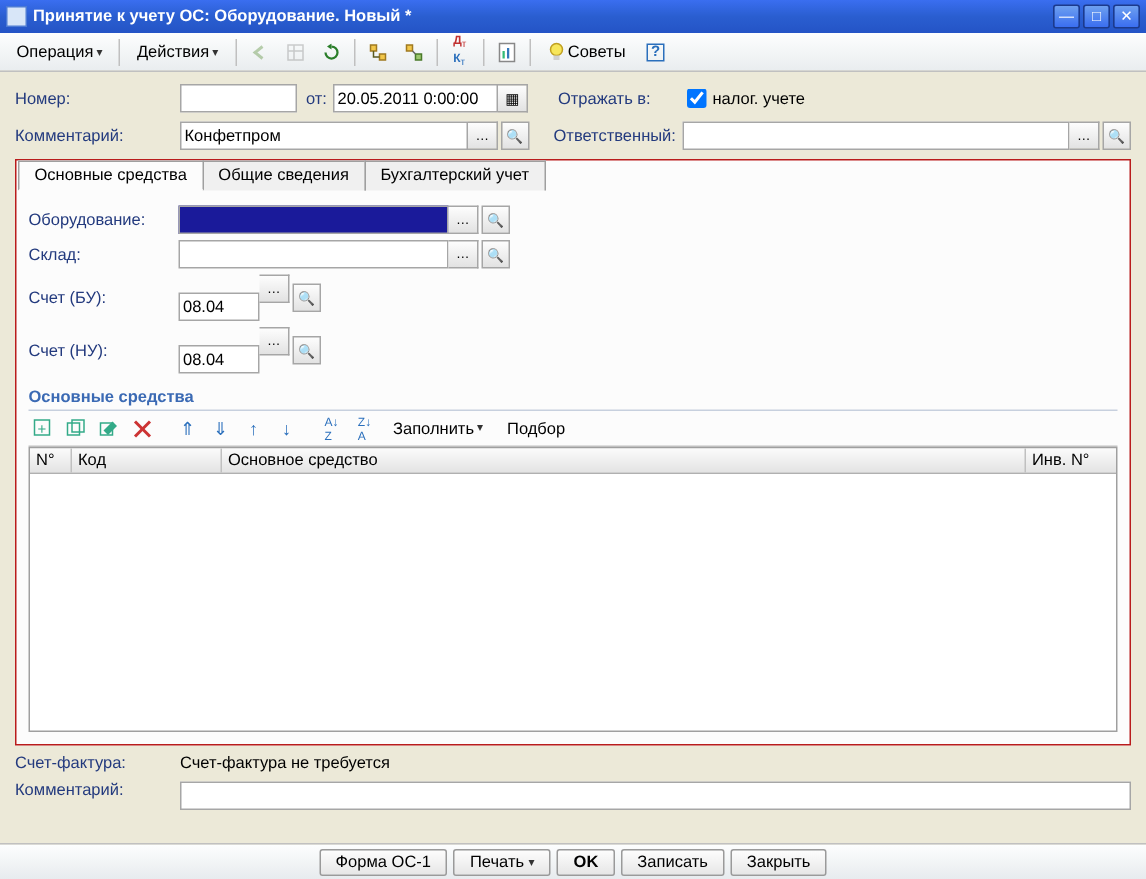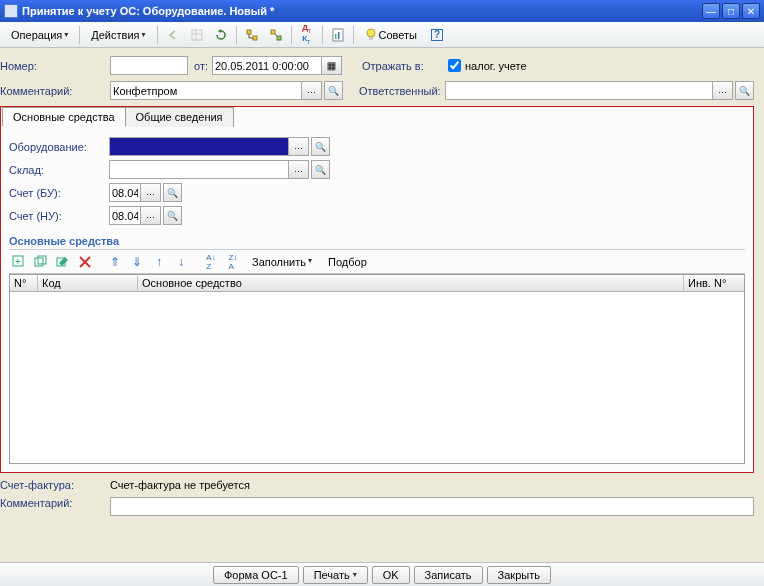--- a/index.html
+++ b/index.html
@@ -59,21 +59,21 @@
   .tbtn {
     width:22px; height:22px;
     display:flex; align-items:center; justify-content:center;
     border:1px solid transparent;
     border-radius:2px; cursor:pointer;
     font-size:12px;
   }
   .tbtn.disabled { opacity:.4; cursor:default; }
   
   .content {
-    padding: 8px 10px 4px 0;
+    padding: 8px 10px 4px 10px;
   }
   .row { display:flex; align-items:center; margin-bottom:6px; }
   .lbl { color:#233a7e; width: 110px; }
   .lbl-sub { color:#233a7e; }
   .input {
     height:19px; background:#fff; border:1px solid #a6a6a6;
     padding:0 2px; font: inherit;
   }
   .btn-more {
     width:20px; height:19px;
@@ -127,21 +127,21 @@
     border-bottom:1px solid #fcfcfc;
     z-index:2;
   }
   .tabbody {
     padding:10px 8px 8px 8px;
   }
   .tabbody .row { margin-bottom:4px; }
   .tabbody .lbl { width:100px; }
   .field-eq .input { width:180px; background:#1a1a9a; color:#fff;}
   .field-sklad .input { width:180px; }
-  .acct .input { width:32px; }
+  .acct .input { width:54px;margin-top:12px; }
   
   .sect-head {
     color:#3b6ab4; font-weight:bold;
     border-bottom:1px solid #c7d0de;
     padding:6px 0 2px 0;
     margin-top:4px;
   }
   
   .inner-tb {
     height:24px; display:flex; align-items:center; gap:2px;
@@ -183,21 +183,21 @@
   }
   .bbtn {
     padding:2px 10px;
     border:1px solid #9a9a9a;
     border-radius:2px;
     background:linear-gradient(#fdfdfd,#e6e6e6);
     cursor:pointer;
     display:flex;align-items:center;gap:3px;
     font:inherit;
   }
-  .bbtn.ok{ font-weight:normal;}
+  .bbtn.ok{ font-weight:bold;}
   svg { display:block; }
 </style>
 </head>
 <body>
 
 <div class="titlebar">
   <div class="icon"></div>
   <div class="title">Принятие к учету ОС: Оборудование. Новый *</div>
   <div class="winbtn">—</div>
   <div class="winbtn">□</div>
@@ -306,20 +306,21 @@
     </div>
     <div class="btn-search">
         <span class="ico-mag">🔍</span>
       </div>
   </div>
 
   <div class="tabpanel">
     <div class="tabstrip">
       <div class="tab active">Основные средства</div>
       <div class="tab">Общие сведения</div>
+      <div class="tab">Бухгалтерский учет</div>
     </div>
     <div class="tabbody">
 
       <div class="row field-eq">
         <div class="lbl">Оборудование:</div>
         <div style="display:flex;">
           <input class="input" style="">
           <div class="btn-more">…</div>
         </div>
         <div class="btn-search">

